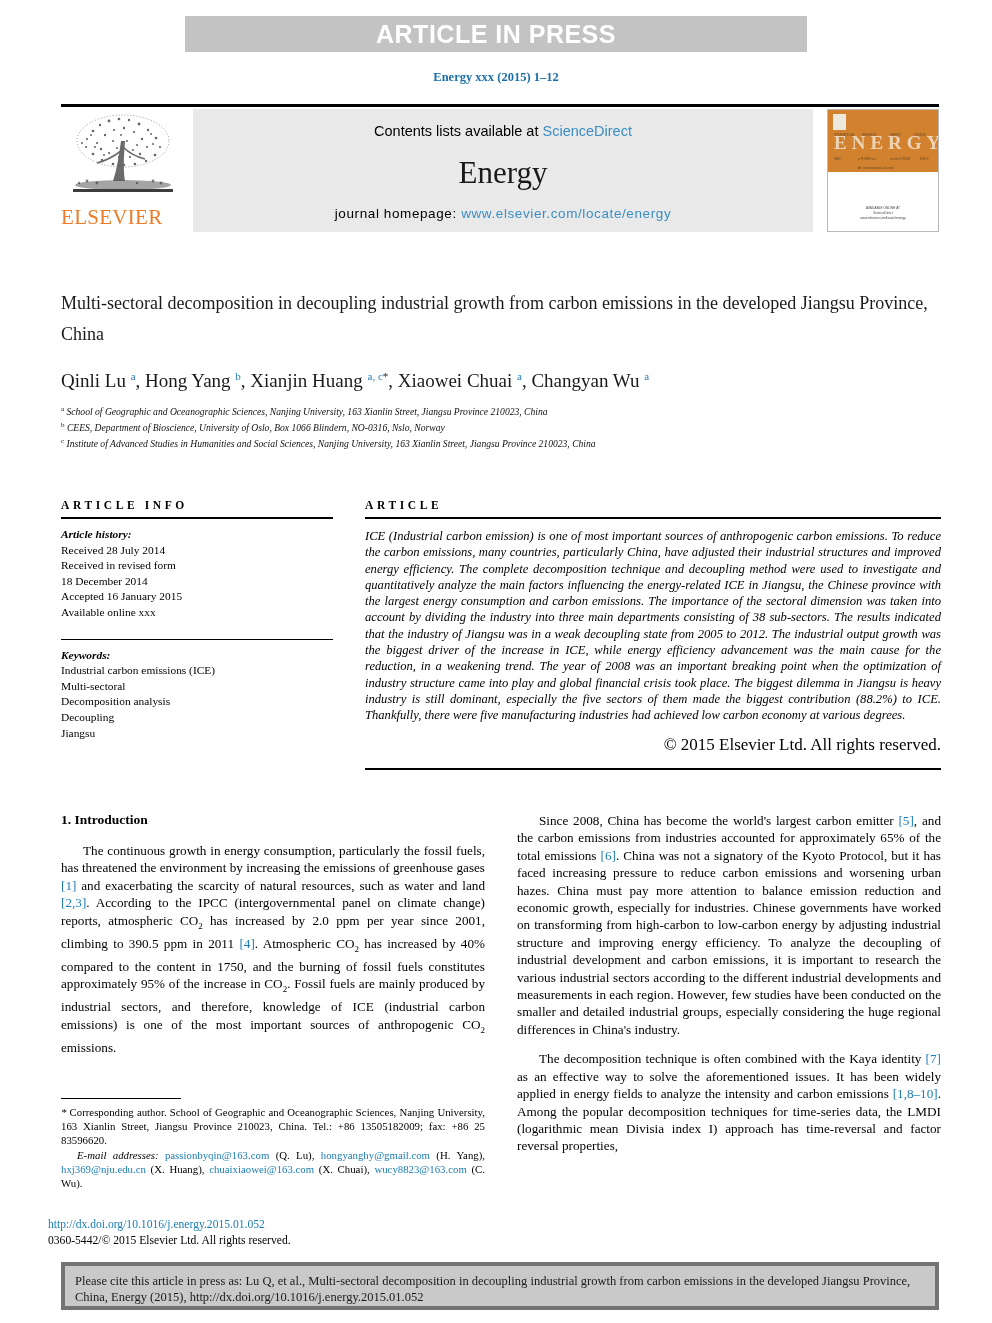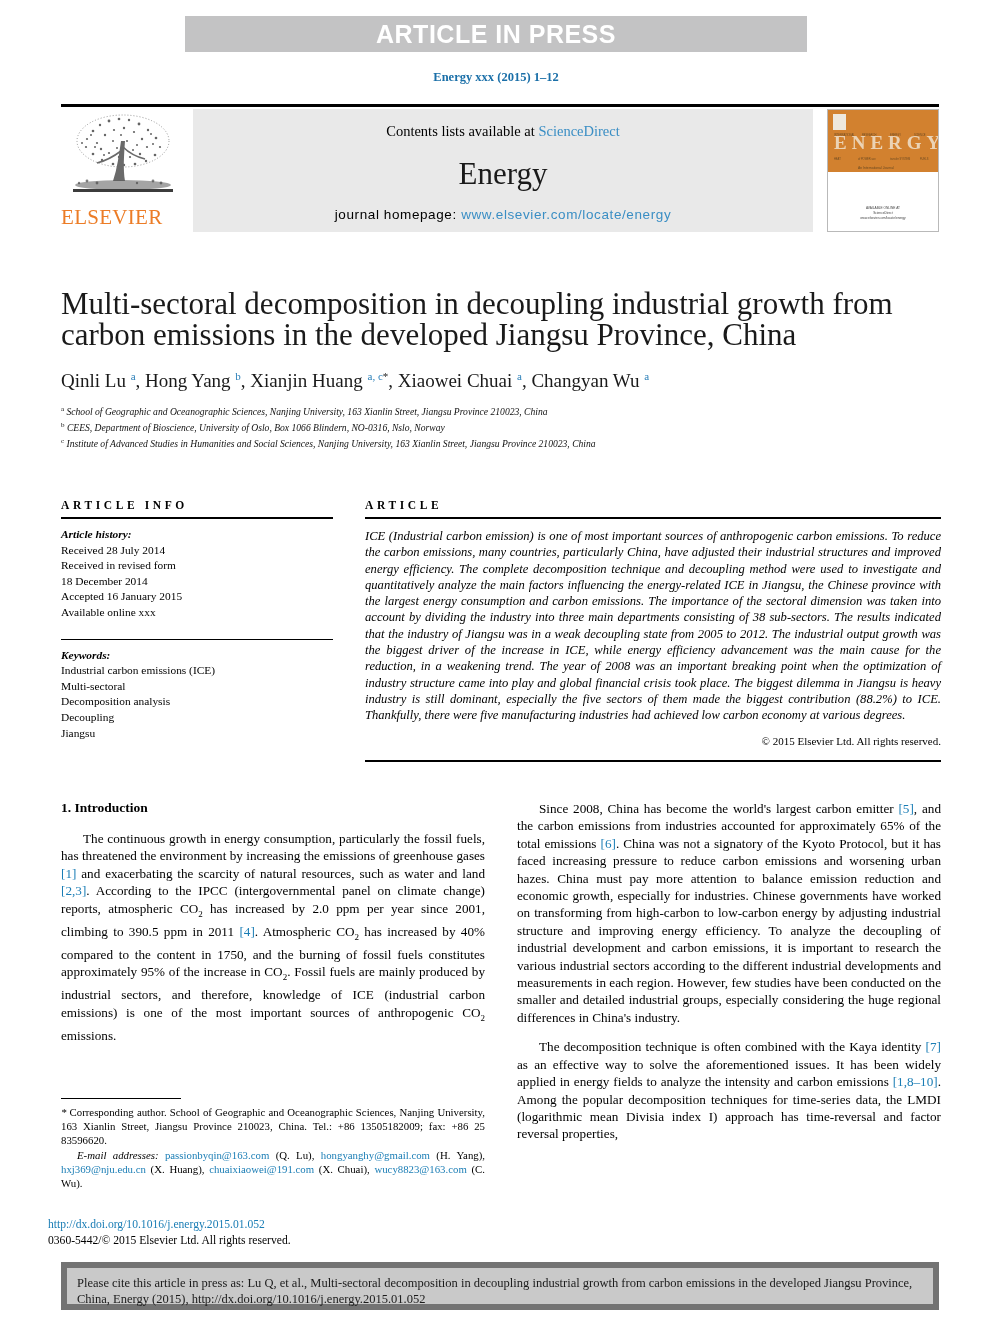--- a/index.html
+++ b/index.html
@@ -104,21 +104,21 @@
     height: 123px;
     background: #e9e9e9;
     display: flex;
     flex-direction: column;
     align-items: center;
     justify-content: flex-start;
   }
   .contents-line {
     margin-top: 14px;
     font-size: 14.5px;
-    font-family: Liberation Serif, serif;
+    font-family: Liberation Sans, sans-serif;
     color: #000;
   }
   .contents-line .link { color: #3a8ec4; }
   .journal-name {
     margin-top: 16px;
     font-size: 31px;
     font-family: "Liberation Serif", serif;
     color: #1a1a1a;
   }
   .homepage-line {
@@ -186,21 +186,21 @@
 
   
   .title-block {
     position: absolute;
     left: 61px;
     top: 288px;
     width: 880px;
   }
   .paper-title {
     font-family: "Liberation Serif", serif;
-    font-size: 31px;
+    font-size: 18px;
     line-height: 31px;
     color: #1a1a1a;
     margin: 0;
     font-weight: normal;
   }
   .authors {
     margin-top: 14px;
     font-family: "Liberation Serif", serif;
     font-size: 19px;
     color: #1a1a1a;
@@ -264,41 +264,41 @@
     font-family: "Liberation Serif", serif;
     font-size: 12.6px;
     line-height: 16.3px;
     text-align: justify;
     margin-top: 9px;
     color: #000;
     font-style: italic;
   }
   .copyright-line {
     font-family: "Liberation Serif", serif;
-    font-size: 11px;
+    font-size: 17px;
     text-align: right;
     margin-top: 11px;
   }
   .abs-bottom-rule {
     height: 2px;
     background: #000;
     margin-top: 13px;
   }
 
   
   .body-cols {
     position: absolute;
     left: 61px;
     top: 800px;
     width: 880px;
     height: 440px;
   }
   .bcol {
     position: absolute;
-    top: 0;
+    top: 12px;
     width: 424px;
   }
   .bcol-left { left: 0; }
   .bcol-right { left: 456px; }
   .sec-head {
     font-family: "Liberation Serif", serif;
     font-size: 13.5px;
     font-weight: bold;
     margin: 0 0 14px 0;
   }
@@ -346,21 +346,21 @@
   }
   .doi-block .doi { color: #1a7db5; }
 
   
   .cite-box {
     position: absolute;
     left: 61px;
     top: 1262px;
     width: 878px;
     height: 48px;
-    border: 6px solid #737373;
+    border: 4px solid #737373;
     background: #c9c9c9;
     box-sizing: border-box;
     padding: 7px 10px 0 10px;
   }
   .cite-text {
     font-family: "Liberation Serif", serif;
     font-size: 12.5px;
     line-height: 16px;
     color: #1a1a1a;
   }
@@ -525,21 +525,21 @@
     </div>
     <div class="bcol bcol-right">
       <p class="para">Since 2008, China has become the world's largest carbon emitter <span class="ref">[5]</span>, and the carbon emissions from industries accounted for approximately 65% of the total emissions <span class="ref">[6]</span>. China was not a signatory of the Kyoto Protocol, but it has faced increasing pressure to reduce carbon emissions and worsening urban hazes. China must pay more attention to balance emission reduction and economic growth, especially for industries. Chinese governments have worked on transforming from high-carbon to low-carbon energy by adjusting industrial structure and improving energy efficiency. To analyze the decoupling of industrial development and carbon emissions, it is important to research the various industrial sectors according to the different industrial developments and measurements in each region. However, few studies have been conducted on the smaller and detailed industrial groups, especially considering the huge regional differences in China's industry.</p>
       <p class="para">The decomposition technique is often combined with the Kaya identity <span class="ref">[7]</span> as an effective way to solve the aforementioned issues. It has been widely applied in energy fields to analyze the intensity and carbon emissions <span class="ref">[1,8–10]</span>. Among the popular decomposition techniques for time-series data, the LMDI (logarithmic mean Divisia index I) approach has time-reversal and factor reversal properties,</p>
     </div>
   </div>
 
   <div class="footnotes">
     <div class="fn-rule"></div>
     <div class="fn-text"><span class="em">*</span> Corresponding author. School of Geographic and Oceanographic Sciences, Nanjing University, 163 Xianlin Street, Jiangsu Province 210023, China. Tel.: +86 13505182009; fax: +86 25 83596620.</div>
-    <div class="fn-text" style="text-indent:16px;"><span class="em">E-mail addresses:</span> <span class="fn-link">passionbyqin@163.com</span> (Q. Lu), <span class="fn-link">hongyanghy@gmail.com</span> (H. Yang), <span class="fn-link">hxj369@nju.edu.cn</span> (X. Huang), <span class="fn-link">chuaixiaowei@191.com</span> (X. Chuai), <span class="fn-link">wucy8823@163.com</span> (C. Wu).</div>
+    <div class="fn-text" style="text-indent:16px;"><span class="em">E-mail addresses:</span> <span class="fn-link">passionbyqin@163.com</span> (Q. Lu), <span class="fn-link">hongyanghy@gmail.com</span> (H. Yang), <span class="fn-link">hxj369@nju.edu.cn</span> (X. Huang), <span class="fn-link">chuaixiaowei@163.com</span> (X. Chuai), <span class="fn-link">wucy8823@163.com</span> (C. Wu).</div>
   </div>
 
   <div class="doi-block">
     <div class="doi">http://dx.doi.org/10.1016/j.energy.2015.01.052</div>
     <div>0360-5442/© 2015 Elsevier Ltd. All rights reserved.</div>
   </div>
 
   <div class="cite-box">
     <div class="cite-text">Please cite this article in press as: Lu Q, et al., Multi-sectoral decomposition in decoupling industrial growth from carbon emissions in the developed Jiangsu Province, China, Energy (2015), http://dx.doi.org/10.1016/j.energy.2015.01.052</div>
   </div>

